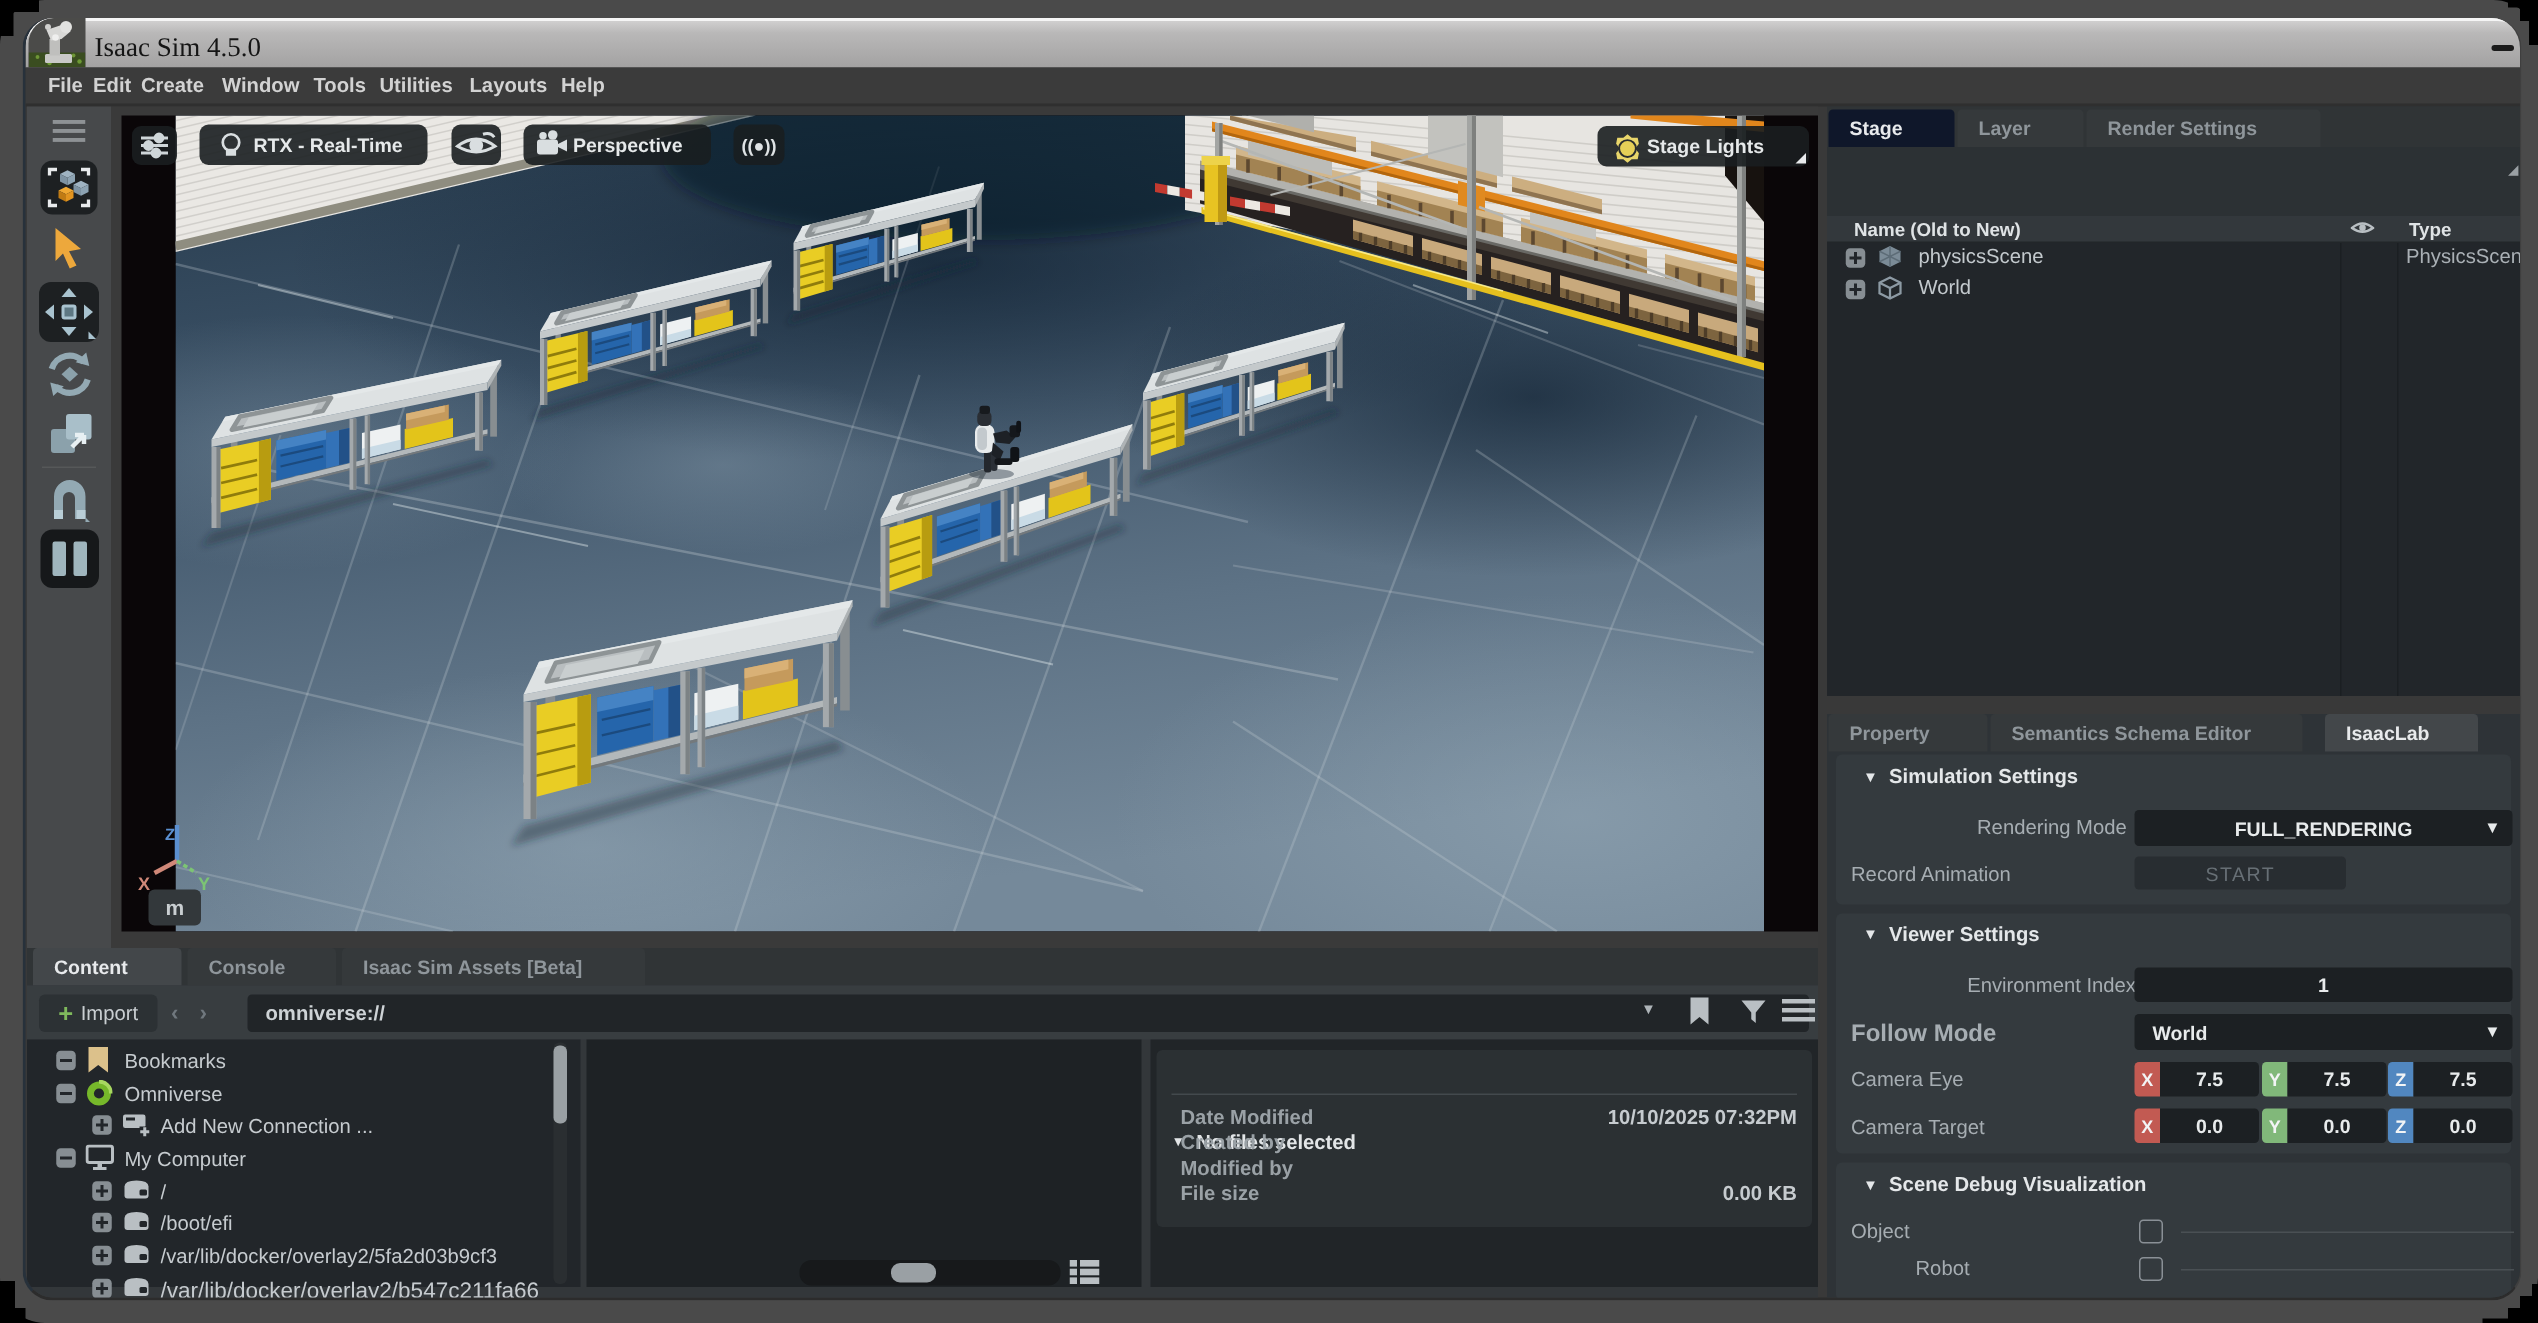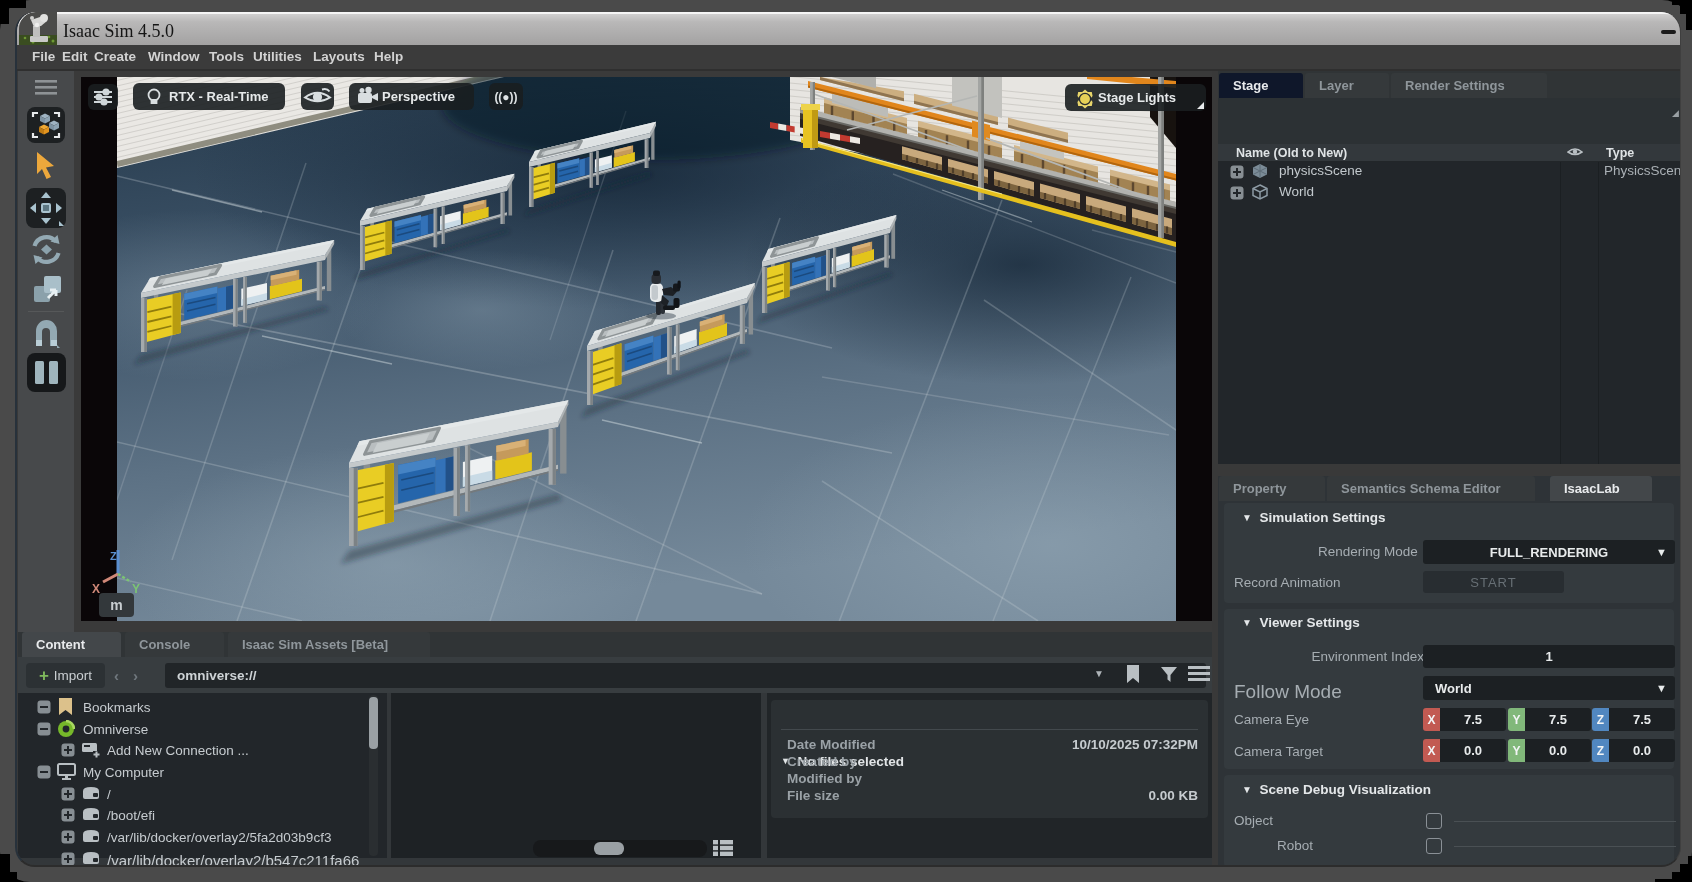--- a/index.html
+++ b/index.html
@@ -678,21 +678,21 @@
 <div class="abs" style="left:1207px;top:491px;width:450px;height:100px;background:#343a3e;border-radius:4px;"></div>
 <div class="abs" style="left:1225px;top:498px;width:300px;height:16px;color:#e4e7e9;font-size:13.5px;font-weight:bold;"><span style="font-size:10px;vertical-align:1px;">▼</span>&nbsp;&nbsp;Simulation Settings</div>
 <div class="abs" style="left:1261px;top:532px;width:180px;height:16px;color:#a6adb2;font-size:13.5px;margin-left:40px;">Rendering Mode</div>
 <div class="abs" style="left:1406px;top:528px;width:252px;height:24px;background:#1c2023;border-radius:3px;color:#e8ebec;font-size:13px;font-weight:bold;display:flex;align-items:center;justify-content:center;">FULL_RENDERING<span style="position:absolute;right:8px;font-size:11px;color:#e8ebec;">▼</span></div>
 <div class="abs" style="left:1217px;top:563px;width:180px;height:16px;color:#a6adb2;font-size:13.5px;">Record Animation</div>
 <div class="abs" style="left:1406px;top:559px;width:141px;height:22px;background:#282d31;border-radius:3px;color:#676f75;font-size:13px;display:flex;align-items:center;justify-content:center;letter-spacing:1px;">START</div>
 <div class="abs" style="left:1207px;top:597px;width:450px;height:160px;background:#343a3e;border-radius:4px;"></div>
 <div class="abs" style="left:1225px;top:603px;width:300px;height:16px;color:#e4e7e9;font-size:13.5px;font-weight:bold;"><span style="font-size:10px;vertical-align:1px;">▼</span>&nbsp;&nbsp;Viewer Settings</div>
 <div class="abs" style="left:1217px;top:637px;width:190px;height:16px;color:#a6adb2;font-size:13.5px;text-align:right;">Environment Index</div>
 <div class="abs" style="left:1406px;top:633px;width:252px;height:23px;background:#1c2023;border-radius:3px;color:#e8ebec;font-size:13px;font-weight:bold;display:flex;align-items:center;justify-content:center;">1</div>
-<div class="abs" style="left:1217px;top:669px;width:190px;height:16px;color:#a6adb2;font-size:19px;">Follow Mode</div>
+<div class="abs" style="left:1217px;top:669px;width:190px;height:16px;color:#a6adb2;font-size:16px;font-weight:bold;">Follow Mode</div>
 <div class="abs" style="left:1406px;top:664px;width:252px;height:24px;background:#1c2023;border-radius:3px;color:#e8ebec;font-size:13px;font-weight:bold;display:flex;align-items:center;padding-left:12px;">World<span style="position:absolute;right:8px;font-size:11px;">▼</span></div>
 <div class="abs" style="left:1217px;top:700px;width:190px;height:16px;color:#a6adb2;font-size:13.5px;">Camera Eye</div>
 <div class="abs" style="left:1406px;top:696px;width:17px;height:23px;background:#c25a52;border-radius:3px 0 0 3px;color:#f2f4f5;font-size:12px;font-weight:bold;display:flex;align-items:center;justify-content:center;">X</div>
 <div class="abs" style="left:1423px;top:696px;width:66px;height:23px;background:#1c2023;border-radius:0 3px 3px 0;color:#e8ebec;font-size:13px;font-weight:bold;display:flex;align-items:center;justify-content:center;">7.5</div>
 <div class="abs" style="left:1491px;top:696px;width:17px;height:23px;background:#81b87a;border-radius:3px 0 0 3px;color:#f2f4f5;font-size:12px;font-weight:bold;display:flex;align-items:center;justify-content:center;">Y</div>
 <div class="abs" style="left:1508px;top:696px;width:66px;height:23px;background:#1c2023;border-radius:0 3px 3px 0;color:#e8ebec;font-size:13px;font-weight:bold;display:flex;align-items:center;justify-content:center;">7.5</div>
 <div class="abs" style="left:1575px;top:696px;width:17px;height:23px;background:#5187c0;border-radius:3px 0 0 3px;color:#f2f4f5;font-size:12px;font-weight:bold;display:flex;align-items:center;justify-content:center;">Z</div>
 <div class="abs" style="left:1592px;top:696px;width:66px;height:23px;background:#1c2023;border-radius:0 3px 3px 0;color:#e8ebec;font-size:13px;font-weight:bold;display:flex;align-items:center;justify-content:center;">7.5</div>
 <div class="abs" style="left:1217px;top:732px;width:190px;height:16px;color:#a6adb2;font-size:13.5px;">Camera Target</div>
 <div class="abs" style="left:1406px;top:727px;width:17px;height:23px;background:#c25a52;border-radius:3px 0 0 3px;color:#f2f4f5;font-size:12px;font-weight:bold;display:flex;align-items:center;justify-content:center;">X</div>

